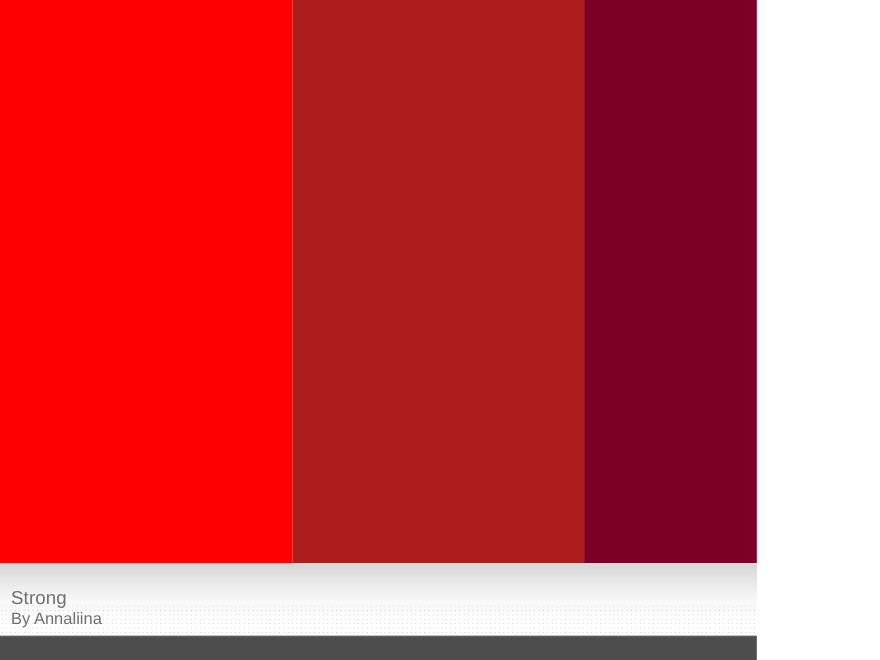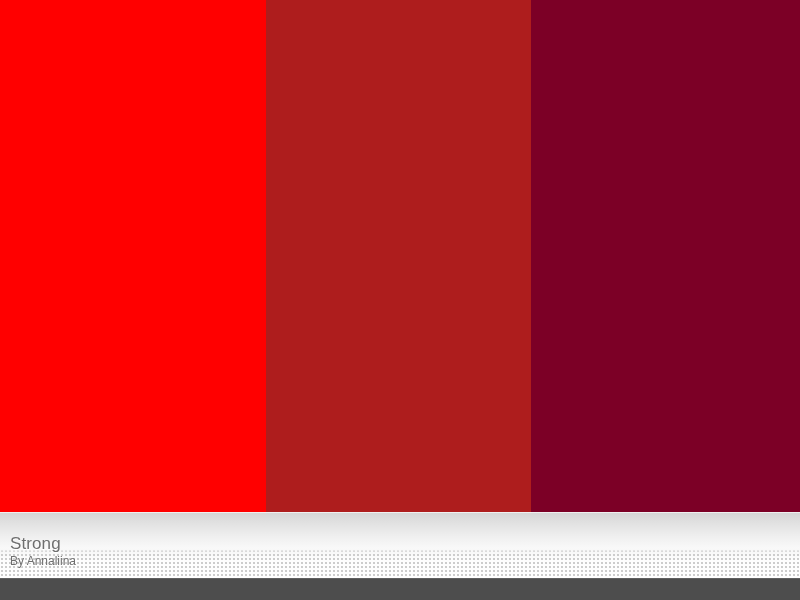--- a/index.html
+++ b/index.html
@@ -9,21 +9,21 @@
   }
   body {
     width: 800px;
     height: 600px;
     overflow: hidden;
     font-family: "Liberation Sans", sans-serif;
   }
 
   #page {
     position: relative;
-    width: 800px;
+    width: 688px;
     height: 600px;
     overflow: hidden;
   }
 
   
   #palette {
     position: absolute;
     left: 0;
     top: 0;
     width: 800px;
@@ -70,21 +70,21 @@
   }
   #palette-title {
     font-size: 17px;
     color: #6e6e6e;
     font-weight: normal;
     letter-spacing: 0.1px;
     margin: 0 0 3px 0;
     text-shadow: 0 1px 0 #ffffff;
   }
   #palette-author {
-    font-size: 12px;
+    font-size: 15px;
     color: #6e6e6e;
     margin: 0;
     text-shadow: 0 1px 0 #ffffff;
   }
 
   
   #brand {
     position: absolute;
     right: 14px;
     top: 14px;

